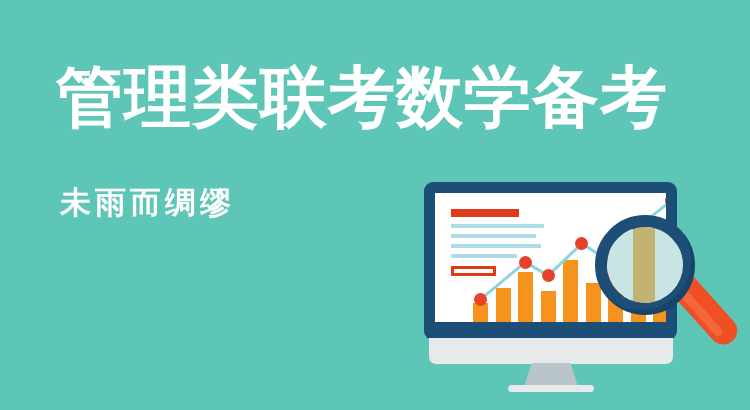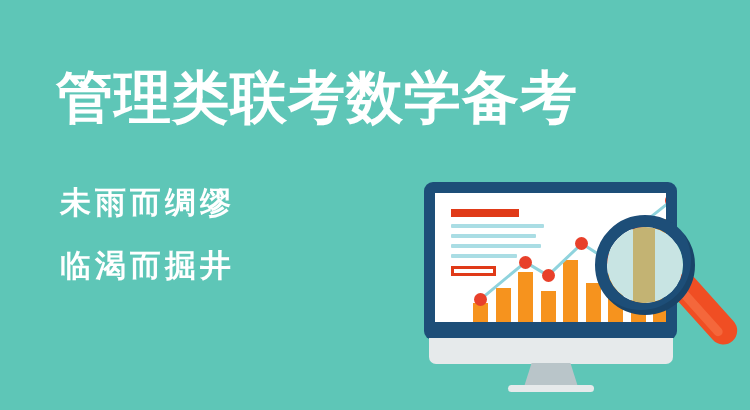--- a/index.html
+++ b/index.html
@@ -10,21 +10,21 @@
   }
   #banner{
     position:relative;width:750px;height:410px;
     background:#5ec6b7;overflow:hidden;
   }
 
   
   #text-block{position:absolute;left:0;top:0;width:420px;height:410px;}
   #main-title{
     position:absolute;left:56px;top:66px;
-    font-size:57px;line-height:62px;font-weight:bold;
+    font-size:67px;line-height:62px;font-weight:bold;
     color:#ffffff;letter-spacing:1px;white-space:nowrap;
   }
   .subtitle{
     position:absolute;left:60px;
     font-size:31px;line-height:34px;font-weight:bold;
     color:#ffffff;letter-spacing:4px;white-space:nowrap;
   }
   #subtitle-1{top:186px;}
   #subtitle-2{top:249px;}
 
@@ -108,21 +108,20 @@
   }
 </style>
 </head>
 <body>
 
 <div id="banner">
 
   <div id="text-block">
     <div id="main-title">管理类联考数学备考</div>
     <div id="subtitle-1" class="subtitle">未雨而绸缪</div>
-    <div id="subtitle-2" class="subtitle">临渴而掘井</div>
   </div>
 
   <div id="monitor">
     <div id="monitor-frame">
       <div id="monitor-screen">
 
         <div id="screen-headline-bar" class="screen-headline"></div>
         <div id="screen-line-1" class="screen-line"></div>
         <div id="screen-line-2" class="screen-line"></div>
         <div id="screen-line-3" class="screen-line"></div>

